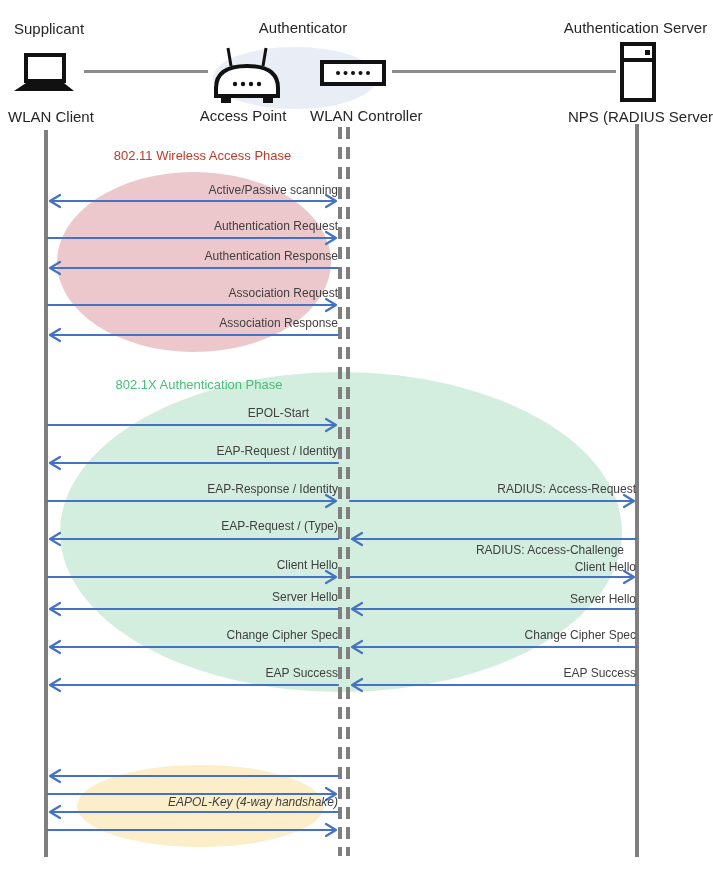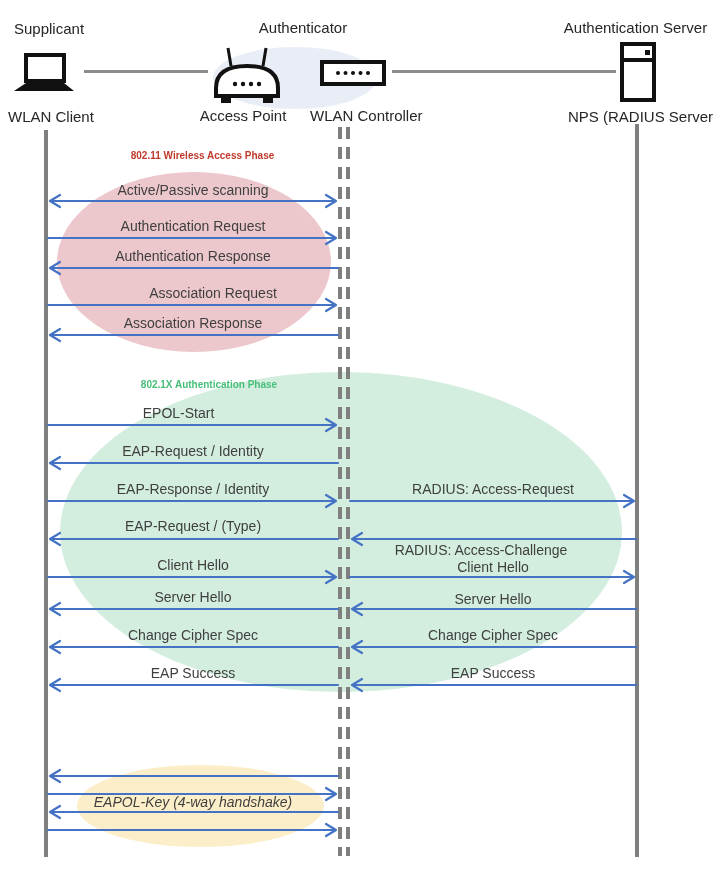--- a/index.html
+++ b/index.html
@@ -41,27 +41,27 @@
   .dev-ap{left:198px; top:107px; width:90px; text-align:center;}
   .dev-controller{left:310px; top:107px; width:106px; text-align:center;}
   .dev-nps{left:568px; top:108px; width:140px; text-align:center;}
   
   .icon{position:absolute; z-index:3;}
   .icon-laptop{left:12px; top:52px;}
   .icon-ap{left:212px; top:46px;}
   .icon-controller{left:320px; top:60px;}
   .icon-server{left:620px; top:42px;}
   
-  .phase-title{position:absolute; font-size:10px; text-align:center; z-index:4; line-height:19px;font-weight:bold;}
+  .phase-title{position:absolute; font-size:13px; text-align:center; z-index:4; line-height:19px;}
   .pt1{left:60px; top:146px; width:285px; color:var(--phase1);}
-  .pt2{left:66px; top:375px; width:286px; color:var(--phase2);}
+  .pt2{left:56px; top:375px; width:286px; color:var(--phase2);}
   .pt3{left:48px; top:721px; width:290px; color:var(--phase3);}
   
   #messages{position:absolute; left:0; top:0; width:713px; height:875px; z-index:4;}
-  .msg-label{position:absolute; font-size:14px; color:var(--msg); text-align:center;
+  .msg-label{position:absolute; font-size:12px; color:var(--msg); text-align:right;
     white-space:nowrap; line-height:16px;}
   .msg-arrow{position:absolute; overflow:visible;}
   .msg-arrow line, .msg-arrow polyline{
     stroke:var(--arrow); stroke-width:2.2; fill:none; stroke-linecap:round; stroke-linejoin:round;}
 </style>
 </head>
 <body>
 
 <div class="canvas">
 
@@ -138,21 +138,21 @@
       <div class="msg-label" style="left: 48px; width: 290px; top: 218px;">Authentication Request</div>
       <svg class="msg-arrow" width="290" height="16" style="left: 48px; top: 230px;">
         <line x1="0" x2="287" y1="8" y2="8"></line>
         <polyline points="278,2 288,8 278,14"></polyline>
       </svg>
       <div class="msg-label" style="left: 48px; width: 290px; top: 248px;">Authentication Response</div>
       <svg class="msg-arrow" width="290" height="16" style="left: 48px; top: 260px;">
         <line x1="3" x2="290" y1="8" y2="8"></line>
         <polyline points="12,2 2,8 12,14"></polyline>
       </svg>
-      <div class="msg-label" style="left: 48px; width: 290px; top: 285px; padding-left: 20px;">Association Request</div>
+      <div class="msg-label" style="left: 48px; width: 290px; top: 285px;">Association Request</div>
       <svg class="msg-arrow" width="290" height="16" style="left: 48px; top: 297px;">
         <line x1="0" x2="287" y1="8" y2="8"></line>
         <polyline points="278,2 288,8 278,14"></polyline>
       </svg>
       <div class="msg-label" style="left: 48px; width: 290px; top: 315px;">Association Response</div>
       <svg class="msg-arrow" width="290" height="16" style="left: 48px; top: 327px;">
         <line x1="3" x2="290" y1="8" y2="8"></line>
         <polyline points="12,2 2,8 12,14"></polyline>
       </svg>
       <div class="msg-label" style="left: 48px; width: 261px; top: 405px;">EPOL-Start</div>

